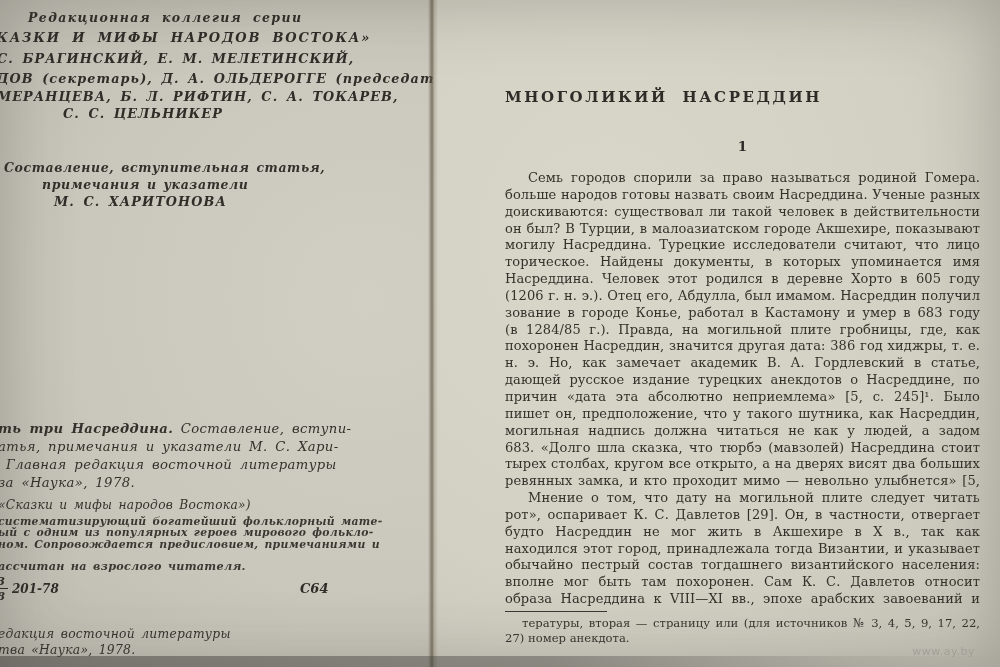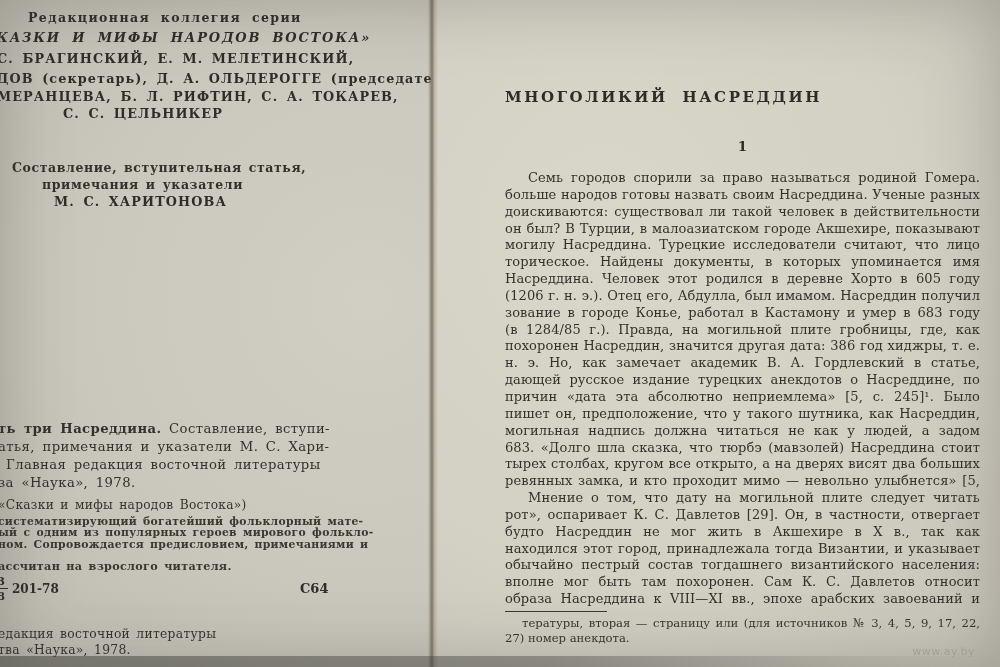--- a/index.html
+++ b/index.html
@@ -24,21 +24,21 @@
   }
   .stage::after{
     content:"";position:absolute;inset:0;pointer-events:none;z-index:9;
     box-shadow:inset 0 0 70px rgba(60,58,50,.28);
   }
   .bottom-shade{
     position:absolute;left:0;bottom:0;width:1000px;height:11px;z-index:8;
     background:linear-gradient(to right, rgba(70,70,66,.55) 0%, rgba(70,70,66,.42) 55%, rgba(70,70,66,.10) 85%, rgba(70,70,66,0) 100%);
   }
   
-  .abs{position:absolute;white-space:nowrap;}
+  .abs{position:absolute;white-space:nowrap;font-style:italic;}
   
   .lp-label{font-size:12.5px;font-weight:bold;letter-spacing:1.4px;word-spacing:5px;color:#302e29;}
   .lp-series{font-size:13px;font-weight:bold;font-style:italic;letter-spacing:1.8px;word-spacing:5px;color:#2e2c27;}
   .lp-caps{font-size:12.8px;font-weight:bold;letter-spacing:1.1px;word-spacing:3px;color:#2f2d28;}
   .lp-comp{font-size:12.5px;font-weight:bold;letter-spacing:.6px;word-spacing:2px;color:#33312b;}
   .lp-bib{font-size:13.2px;letter-spacing:.4px;word-spacing:3px;color:#33312b;}
   .lp-bib b{font-weight:bold;}
   .lp-snote{font-size:12.2px;letter-spacing:.3px;word-spacing:2px;color:#35332d;}
   .lp-ann{font-size:10.8px;font-weight:bold;letter-spacing:.3px;word-spacing:2px;line-height:11.3px;color:#3a3832;}
   .lp-ann > div{height:11.3px;overflow:hidden;}
@@ -83,21 +83,21 @@
 <div class="stage">
 
   <div class="page left">
     <div class="abs lp-label" style="left:28px;top:10px">Редакционная коллегия серии</div>
     <div class="abs lp-series" style="left:-4px;top:30px">КАЗКИ И МИФЫ НАРОДОВ ВОСТОКА»</div>
     <div class="abs lp-caps" style="left:-3px;top:51px">С. БРАГИНСКИЙ, Е. М. МЕЛЕТИНСКИЙ,</div>
     <div class="abs lp-caps" style="left:-3px;top:71px">ДОВ (секретарь), Д. А. ОЛЬДЕРОГГЕ (председатель),</div>
     <div class="abs lp-caps" style="left:-3px;top:89px">МЕРАНЦЕВА, Б. Л. РИФТИН, С. А. ТОКАРЕВ,</div>
     <div class="abs lp-caps" style="left:63px;top:106px">С. С. ЦЕЛЬНИКЕР</div>
 
-    <div class="abs lp-comp" style="left:12px;top:160px">Составление, вступительная статья,</div>
+    <div class="abs lp-comp" style="left:4px;top:160px">Составление, вступительная статья,</div>
     <div class="abs lp-comp" style="left:42px;top:177px">примечания и указатели</div>
     <div class="abs lp-caps" style="left:54px;top:194px">М. С. ХАРИТОНОВА</div>
 
     <div class="abs lp-bib" style="left:-2px;top:421px">
       <b>ть три Насреддина.</b><span> Составление, вступи-</span>
     </div>
     <div class="abs lp-bib" style="left:-2px;top:439px">атья, примечания и указатели М. С. Хари-</div>
     <div class="abs lp-bib" style="left:6px;top:457px">Главная редакция восточной литературы</div>
     <div class="abs lp-bib" style="left:-2px;top:475px">за «Наука», 1978.</div>
 

